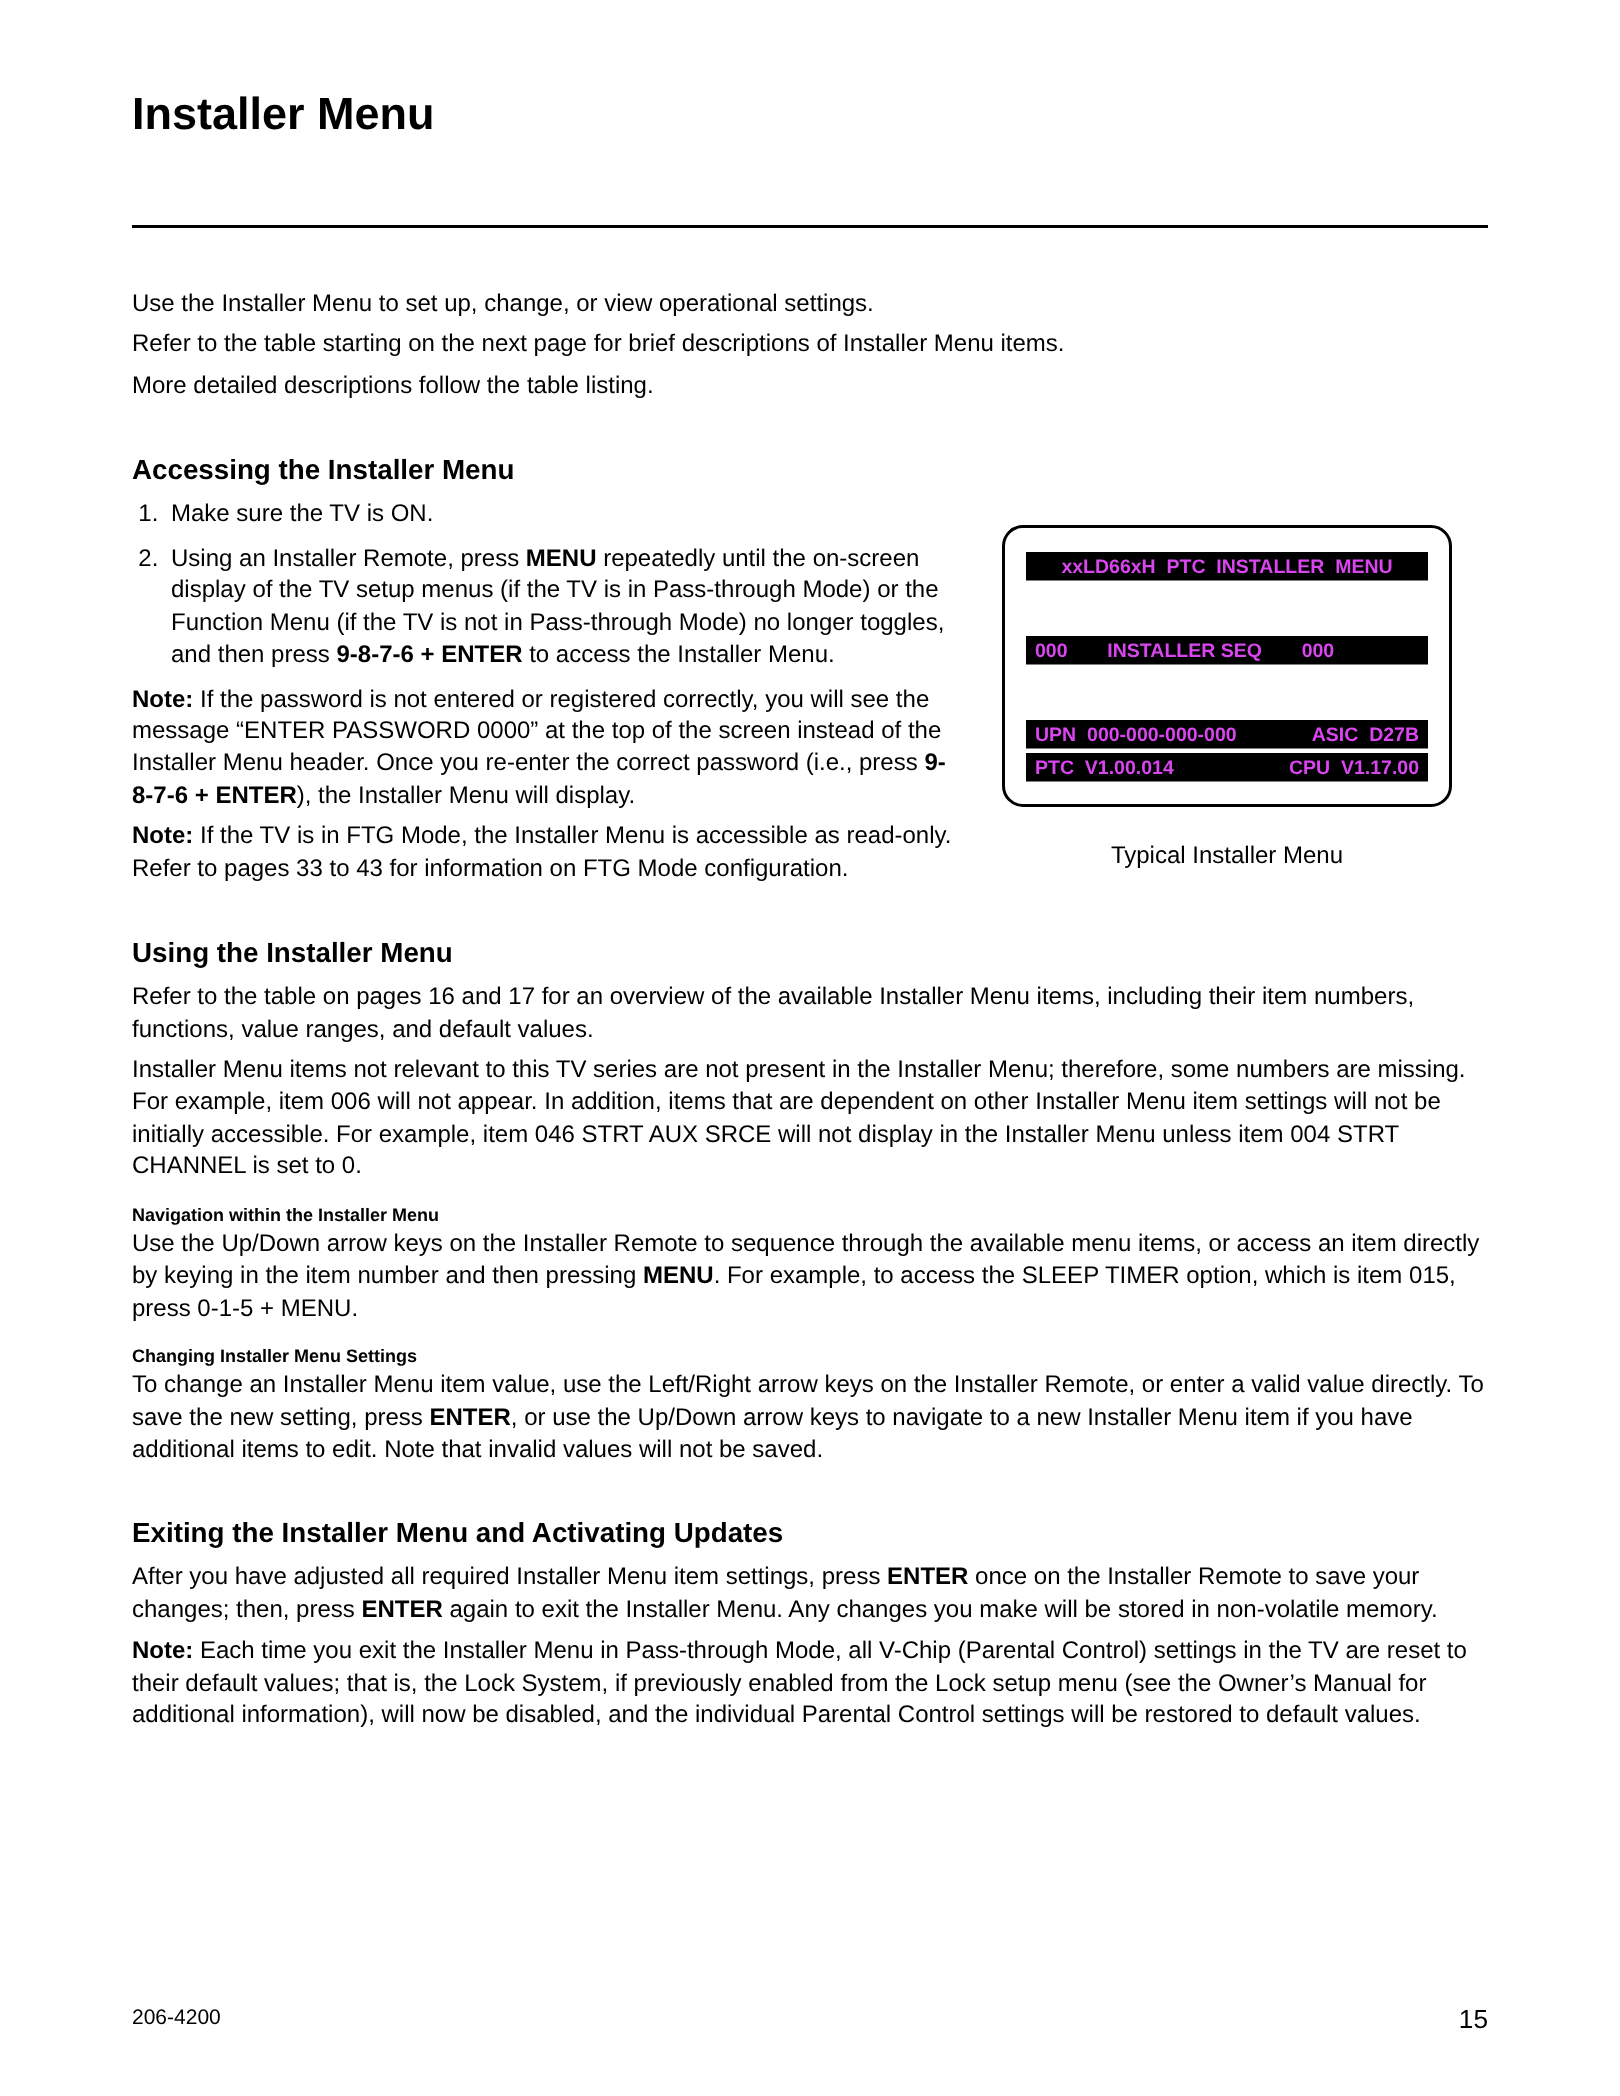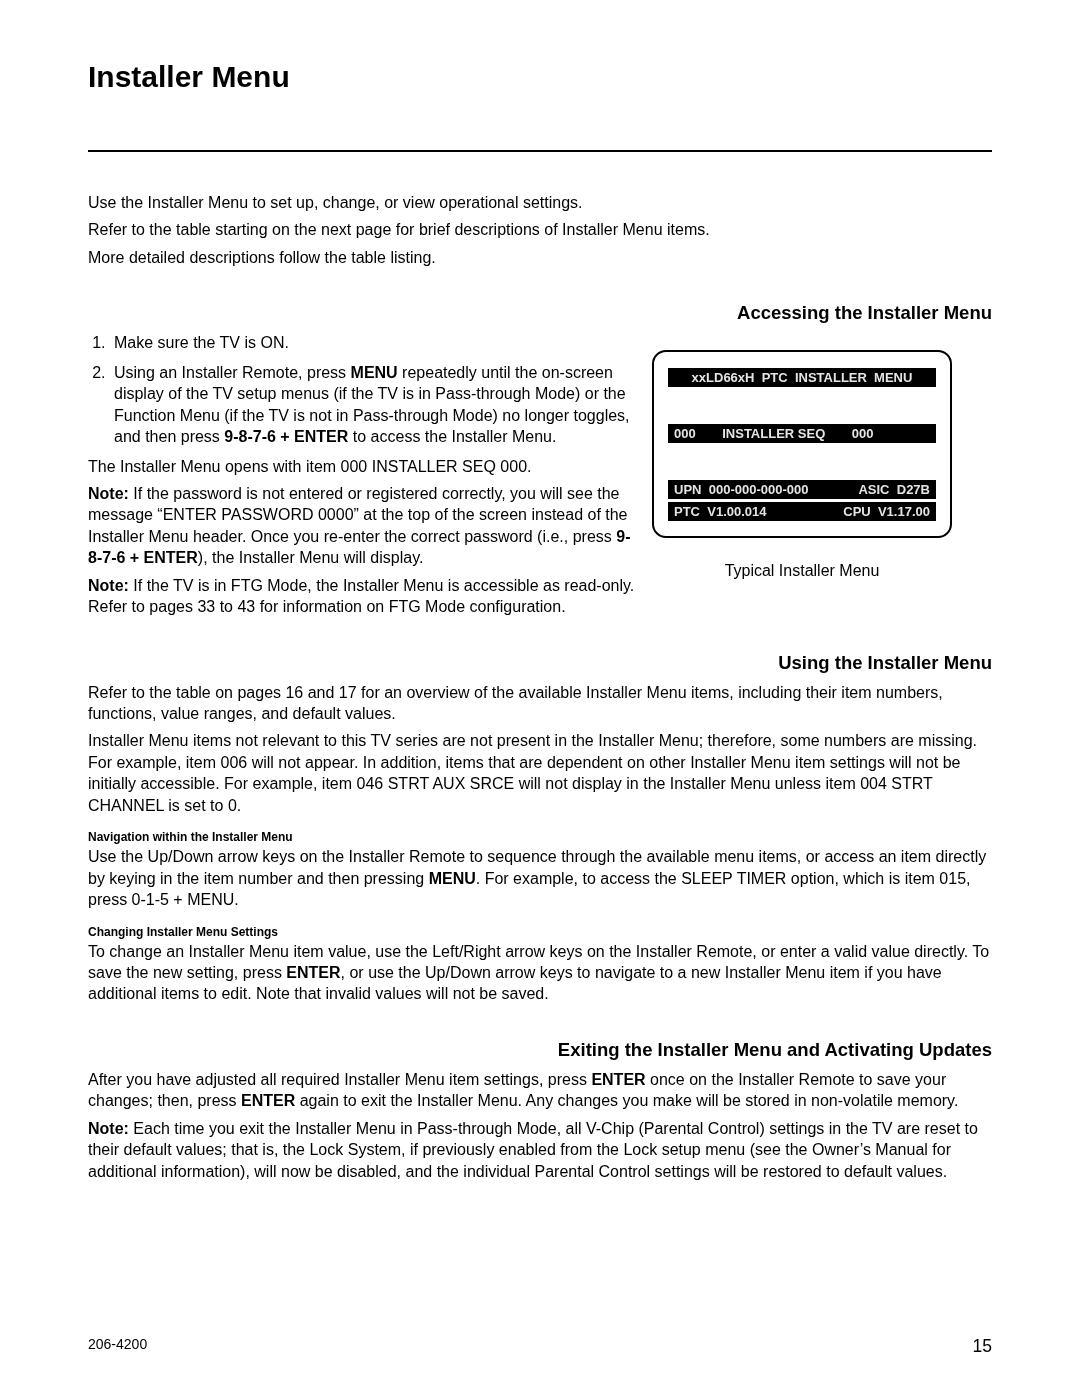--- a/index.html
+++ b/index.html
@@ -31,59 +31,58 @@
   }
   .intro p {
     margin: 0 0 4px 0;
     font-size: 17.5px;
     line-height: 1.3;
   }
   h2.section {
     font-size: 18.5px;
     font-weight: bold;
     margin: 28px 0 8px 0;
-    text-align: right;
   }
   .body-block p, .body-block li {
     font-size: 16px;
     line-height: 1.34;
     margin: 0 0 6px 0;
   }
   ol.steps {
     margin: 0 0 6px 0;
     padding-left: 22px;
   }
   ol.steps li {
     margin-bottom: 8px;
     padding-left: 4px;
   }
   .two-col {
     display: flex;
-    gap: 12px;
+    gap: 28px;
   }
   .two-col .left {
     flex: 1 1 auto;
     max-width: 552px;
   }
   .two-col .right {
     flex: 0 0 300px;
     padding-top: 18px;
   }
   .menu-box {
     border: 2.5px solid #000;
     border-radius: 14px;
     padding: 16px 14px 12px 14px;
     font-family: Arial, Helvetica, sans-serif;
   }
   .menu-row {
     display: flex;
     justify-content: space-between;
     font-size: 13px;
     font-weight: bold;
-    color: #e5e5e5;
+    color: #d946ef;
     background: #000;
     padding: 2px 6px;
     margin-bottom: 3px;
   }
   .menu-row.center { justify-content: center; }
   .menu-row span { white-space: pre; }
   .menu-gap { height: 34px; }
   .menu-gap-sm { height: 34px; }
   .caption {
     text-align: center;
@@ -122,21 +121,20 @@
   <h2 class="section">Accessing the Installer Menu</h2>
 
   <div class="two-col">
     <div class="left body-block">
       <ol class="steps">
         <li>Make sure the TV is ON.</li>
         <li>
           <span>Using an Installer Remote, press </span><b class="inline">MENU</b><span> repeatedly until the on-screen display of the TV setup menus (if the TV is in Pass-through Mode) or the Function Menu (if the TV is not in Pass-through Mode) no longer toggles, and then press </span><b class="inline">9-8-7-6 + ENTER</b><span> to access the Installer Menu.</span>
         </li>
       </ol>
-      <p>The Installer Menu opens with item 000 INSTALLER SEQ 000.</p>
       <p>
         <b class="inline">Note: </b><span>If the password is not entered or registered correctly, you will see the message “ENTER PASSWORD 0000” at the top of the screen instead of the Installer Menu header. Once you re-enter the correct password (i.e., press </span><b class="inline">9-8-7-6 + ENTER</b><span>), the Installer Menu will display.</span>
       </p>
       <p>
         <b class="inline">Note: </b><span>If the TV is in FTG Mode, the Installer Menu is accessible as read-only. Refer to pages 33 to 43 for information on FTG Mode configuration.</span>
       </p>
     </div>
 
     <div class="right">
       <div class="menu-box">

